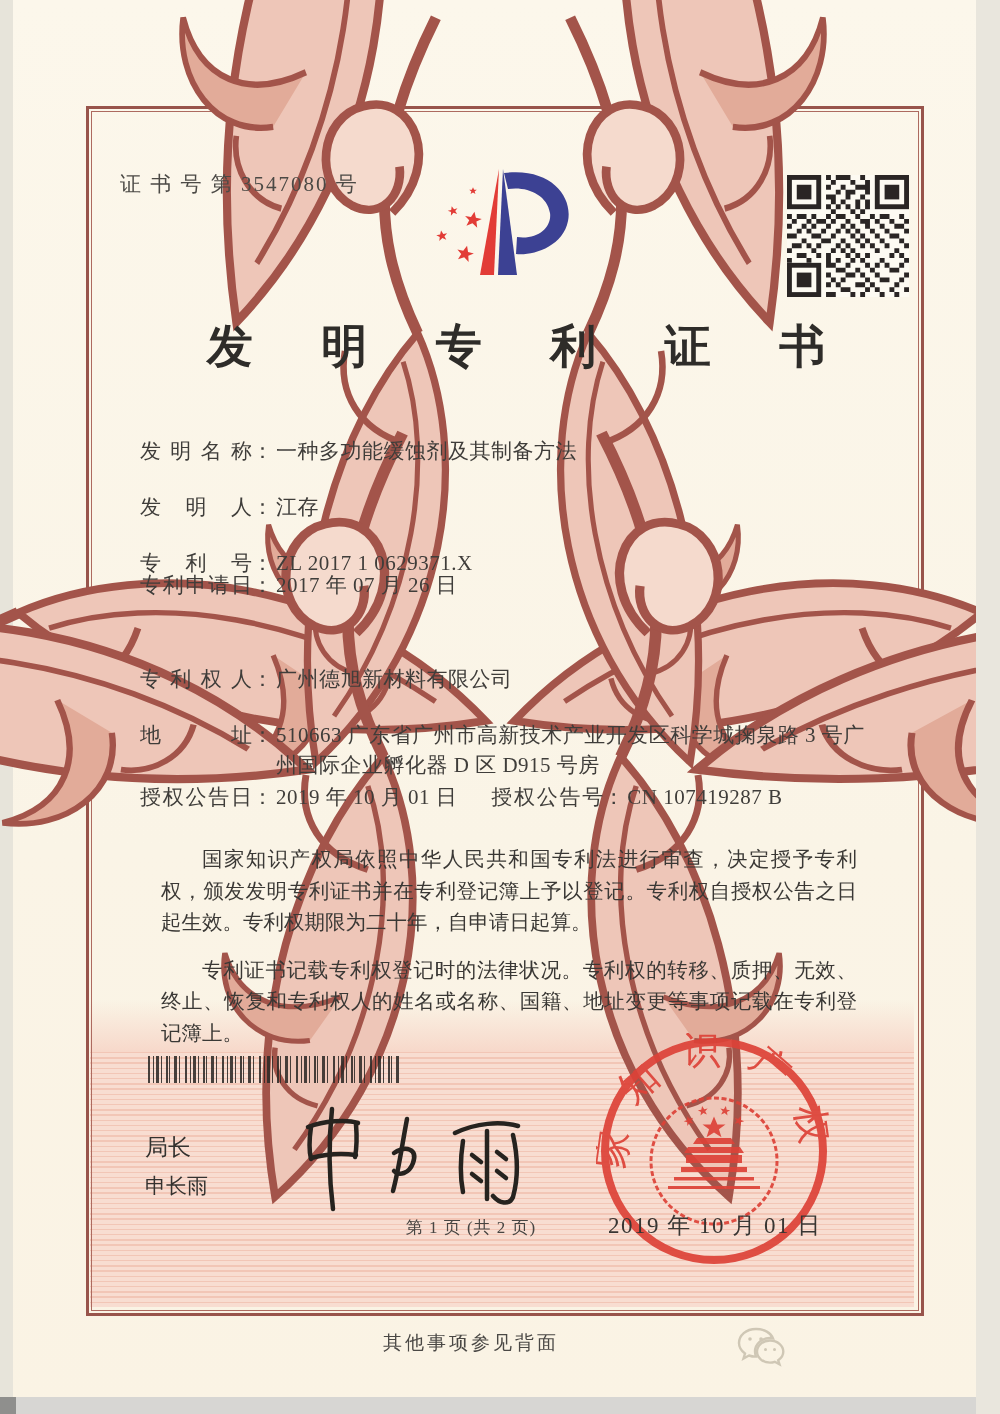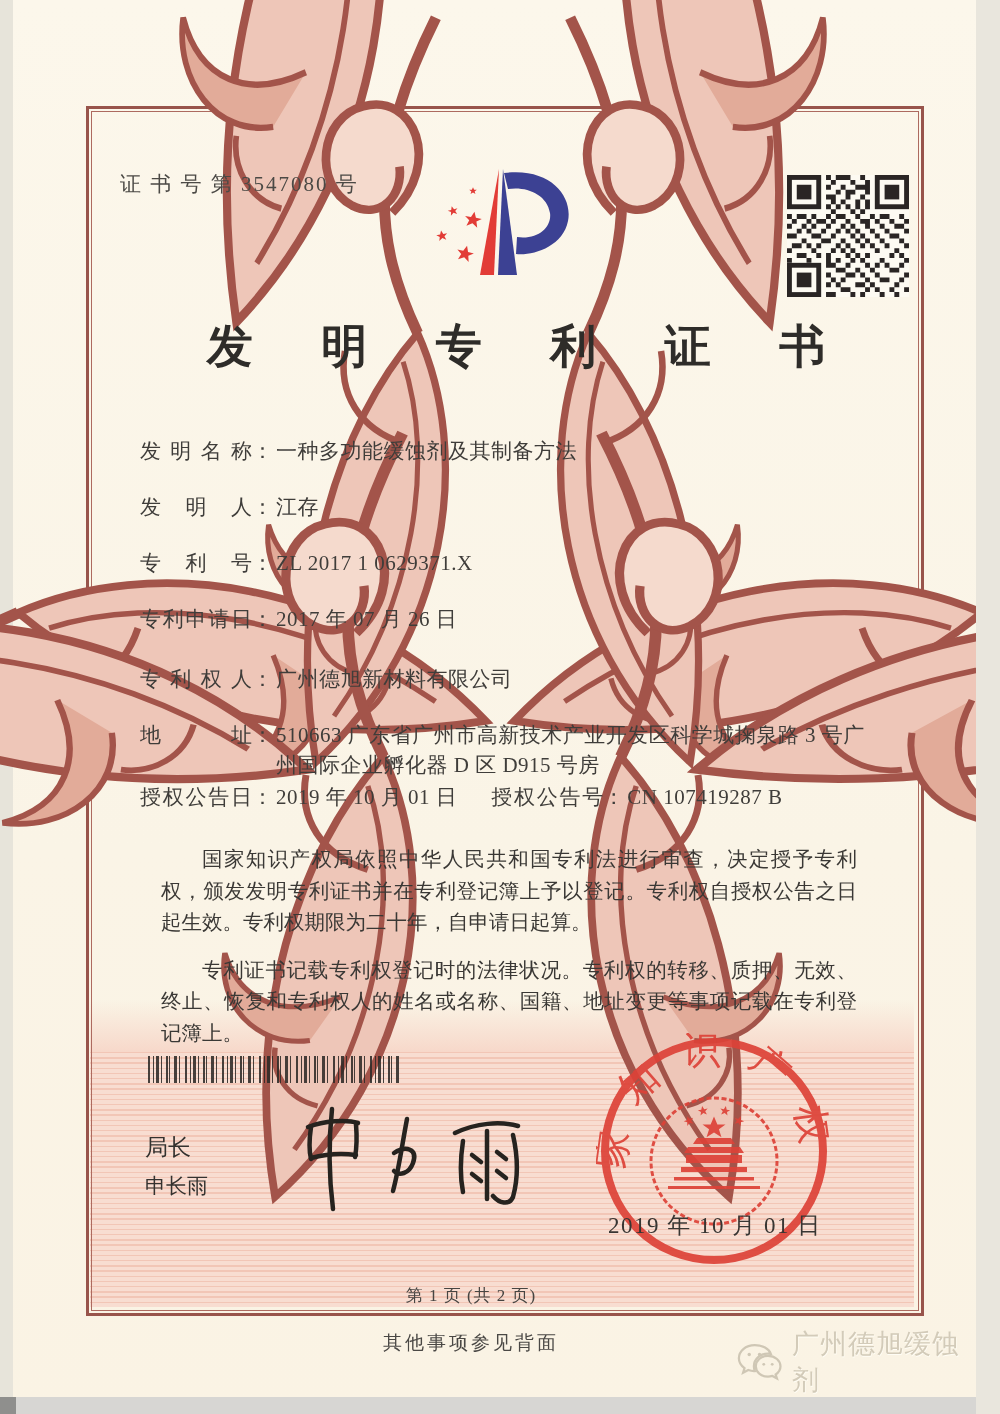--- a/index.html
+++ b/index.html
@@ -44,21 +44,21 @@
       #2e2a27 26px 29px,transparent 29px 31px,
       #2e2a27 31px 32px,transparent 32px 37px);}
 
   .issuer-title{left:145px;top:1132px;font-size:23px;font-family:"Liberation Sans","DejaVu Sans",sans-serif;font-weight:500;color:#34322f;z-index:4;}
   .issuer-name{left:145px;top:1172px;font-size:21px;font-family:Liberation Sans, sans-serif;font-weight:500;color:#34322f;z-index:4;}
 
   .signature{position:absolute;left:270px;top:1095px;z-index:4;}
   .seal{position:absolute;left:596px;top:1033px;z-index:4;opacity:.92;}
   .seal-date{left:608px;top:1210px;font-size:23px;letter-spacing:1.5px;color:#383633;z-index:5;}
 
-  .page-ind{left:86px;top:1284px;width:770px;text-align:center;font-size:17px;letter-spacing:1px;color:#474542;z-index:4;}
+  .page-ind{left:86px;top:1216px;width:770px;text-align:center;font-size:17px;letter-spacing:1px;color:#474542;z-index:4;}
   .back-note{left:86px;top:1330px;width:770px;text-align:center;font-size:19px;letter-spacing:3px;color:#4a4845;z-index:4;}
 
   .watermark{position:absolute;left:737px;top:1326px;display:flex;align-items:center;gap:8px;z-index:5;}
   .watermark span{font-size:27px;letter-spacing:1px;color:#d3cbb9;text-shadow:.6px .6px 0 #fffdf5;font-family:"Liberation Sans","DejaVu Sans",sans-serif;}
 
   .logo{position:absolute;left:420px;top:163px;z-index:4;}
   .qr{position:absolute;left:787px;top:175px;z-index:4;}
   .ornaments{position:absolute;left:0;top:0;z-index:3;pointer-events:none;}
 </style>
 </head>
@@ -156,21 +156,21 @@
     <div class="frow" style="top:492px">
       <span class="flabel">发明人</span>
         <span class="fcolon">：</span>
         <span class="fvalue">江存</span>
     </div>
     <div class="frow" style="top:548px">
       <span class="flabel">专利号</span>
         <span class="fcolon">：</span>
         <span class="fvalue">ZL 2017 1 0629371.X</span>
     </div>
-    <div class="frow" style="top:604px">
+    <div class="frow" style="top:570px">
       <span class="flabel">专利申请日</span>
         <span class="fcolon">：</span>
         <span class="fvalue">2017 年 07 月 26 日</span>
     </div>
     <div class="frow" style="top:664px">
       <span class="flabel">专利权人</span>
         <span class="fcolon">：</span>
         <span class="fvalue">广州德旭新材料有限公司</span>
     </div>
     <div class="frow" style="top:720px">
@@ -255,18 +255,17 @@
         <path d="M19 3 C9 3 2 9.5 2 17 C2 21.5 4.5 25 8 27.5 L6.5 32.5 L12 29.5 C14 30.2 16.5 30.8 19 30.6 C18.3 29 18 27.2 18 25.5 C18 17.8 25 12 33 12 C34 12 35 12.1 36 12.3 C34 6.8 27.2 3 19 3 Z"></path>
         <path d="M33 14.5 C25.5 14.5 20 19.6 20 25.6 C20 31.6 25.5 36.6 33 36.6 C34.6 36.6 36.2 36.3 37.7 35.8 L42.5 38.4 L41.2 34.3 C44.3 32.3 46.3 29.2 46.3 25.6 C46.3 19.6 40.6 14.5 33 14.5 Z"></path>
       </g>
       <g fill="#cfc7b5">
         <circle cx="13" cy="13" r="1.8"></circle>
           <circle cx="24" cy="13" r="1.8"></circle>
         <circle cx="28.5" cy="23.5" r="1.5"></circle>
           <circle cx="37.5" cy="23.5" r="1.5"></circle>
       </g>
     </svg>
-    <span>广州德旭缓蚀剂</span>
   </div>
 
   <div class="edge-bottom"></div>
   <div class="edge-corner"></div>
 </div>
 
 </body></html>

